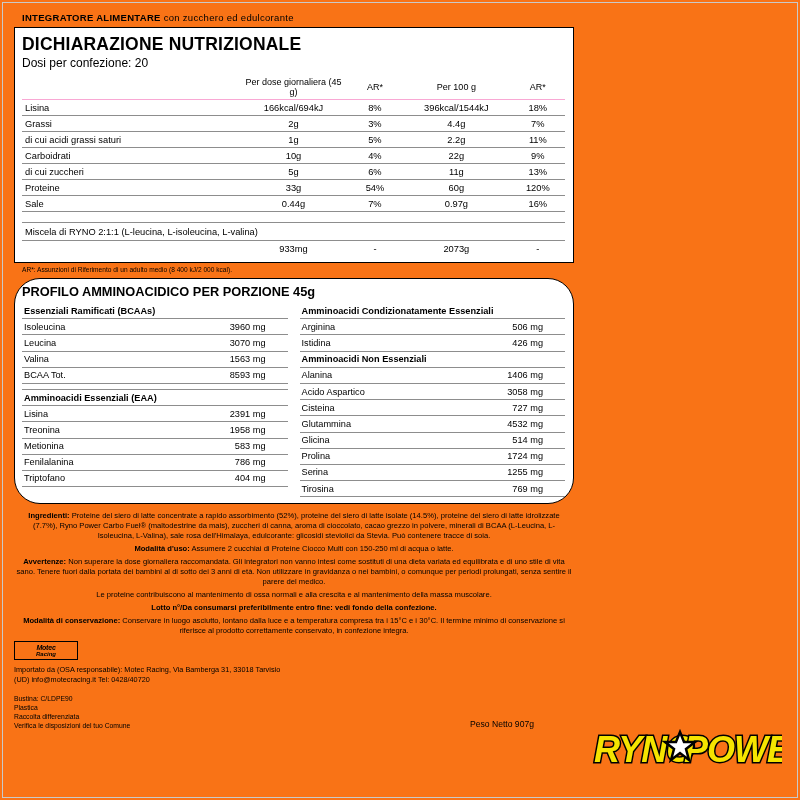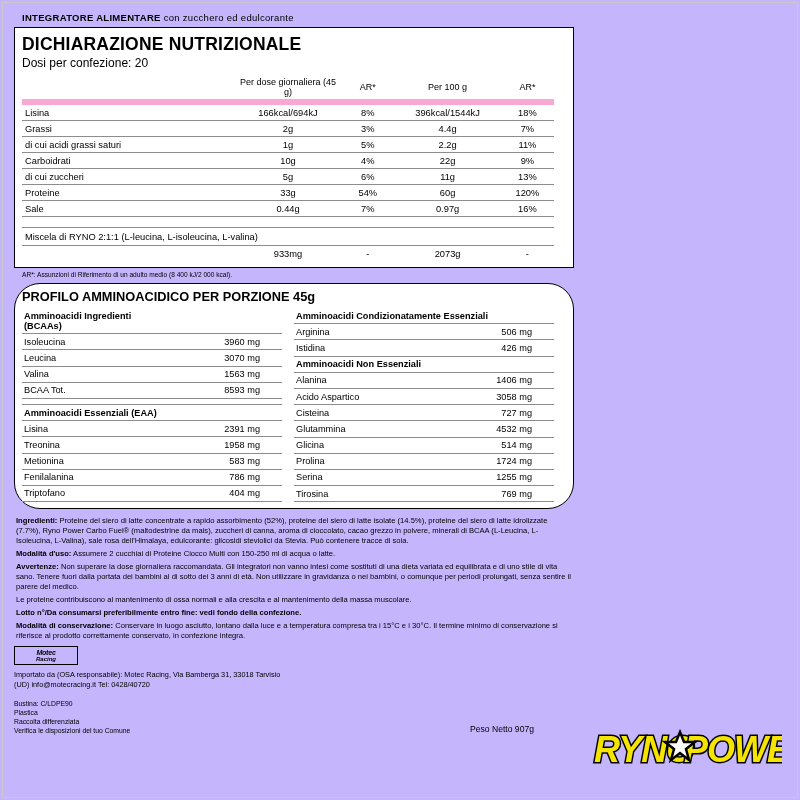--- a/index.html
+++ b/index.html
@@ -11,21 +11,21 @@
     width: 800px;
     height: 800px;
     font-family: "Liberation Sans", sans-serif;
     color: #000;
     overflow: hidden;
   }
   .page {
     position: relative;
     width: 800px;
     height: 800px;
-    background: #c4b5fd;
+    background: #f97316;
     box-sizing: border-box;
   }
   
   .frame {
     position: absolute;
     left: 2px; top: 2px;
     width: 796px; height: 796px;
     border: 1px solid #c9c9c9;
     box-sizing: border-box;
   }
@@ -41,21 +41,21 @@
     font-size: 9.5px;
     letter-spacing: .3px;
     padding: 4px 2px 4px 8px;
     color: #000;
   }
   .header-line .bold { font-weight: bold; }
 
   .box {
     border: 1.4px solid #000;
     box-sizing: border-box;
-    padding: 5px 19px 6px 7px;
+    padding: 5px 8px 6px 7px;
     background: #fff;
   }
   .box-title {
     font-size: 17.5px;
     font-weight: bold;
     letter-spacing: .2px;
     margin: 1px 0 1px 0;
   }
   .box-sub {
     font-size: 12px;
@@ -66,21 +66,21 @@
     width: 100%;
     border-collapse: collapse;
     font-size: 9.3px;
   }
   table.nut th, table.nut td {
     padding: 2.5px 3px;
     text-align: left;
     vertical-align: middle;
   }
   table.nut thead th {
-    border-bottom: 6px solid #f9a8d4;
+    border-bottom: 1px solid #f9a8d4;
     font-weight: normal;
     font-size: 9px;
   }
   table.nut tbody tr td {
     border-bottom: .8px solid #8d8d8d;
   }
   table.nut tbody tr:last-child td {
     border-bottom: .8px solid #8d8d8d;
   }
   .c-name { width: 40%; }
@@ -152,20 +152,21 @@
     padding: 0;
   }
 
   
   .info {
     margin-top: 7px;
     font-size: 7.6px;
     line-height: 1.28;
     padding-left: 2px;
     padding-right: 2px;
+    text-align: center;
   }
   .info p { margin: 0 0 3.5px 0; }
   .info b { font-weight: bold; }
 
   .brand-small {
     margin-top: 5px;
     width: 56px;
     border: 1.2px solid #000;
     padding: 2px 3px;
     font-size: 7px;
@@ -305,21 +306,21 @@
 
     <div class="footnote">AR*: Assunzioni di Riferimento di un adulto medio (8 400 kJ/2 000 kcal).</div>
 
     <div class="box amino-box">
       <div class="amino-title">PROFILO AMMINOACIDICO PER PORZIONE 45g</div>
       <div class="amino-cols">
         <div class="amino-col left">
           <table class="aa">
             <tbody>
                 <tr class="hdr first">
-              <td>Amminoacidi Ingredienti (BCAAs)</td>
+              <td>Essenziali Ramificati (BCAAs)</td>
               <td class="val"></td>
             </tr>
             <tr>
               <td>Isoleucina</td>
               <td class="val">3960 mg</td>
             </tr>
             <tr>
               <td>Leucina</td>
               <td class="val">3070 mg</td>
             </tr>

